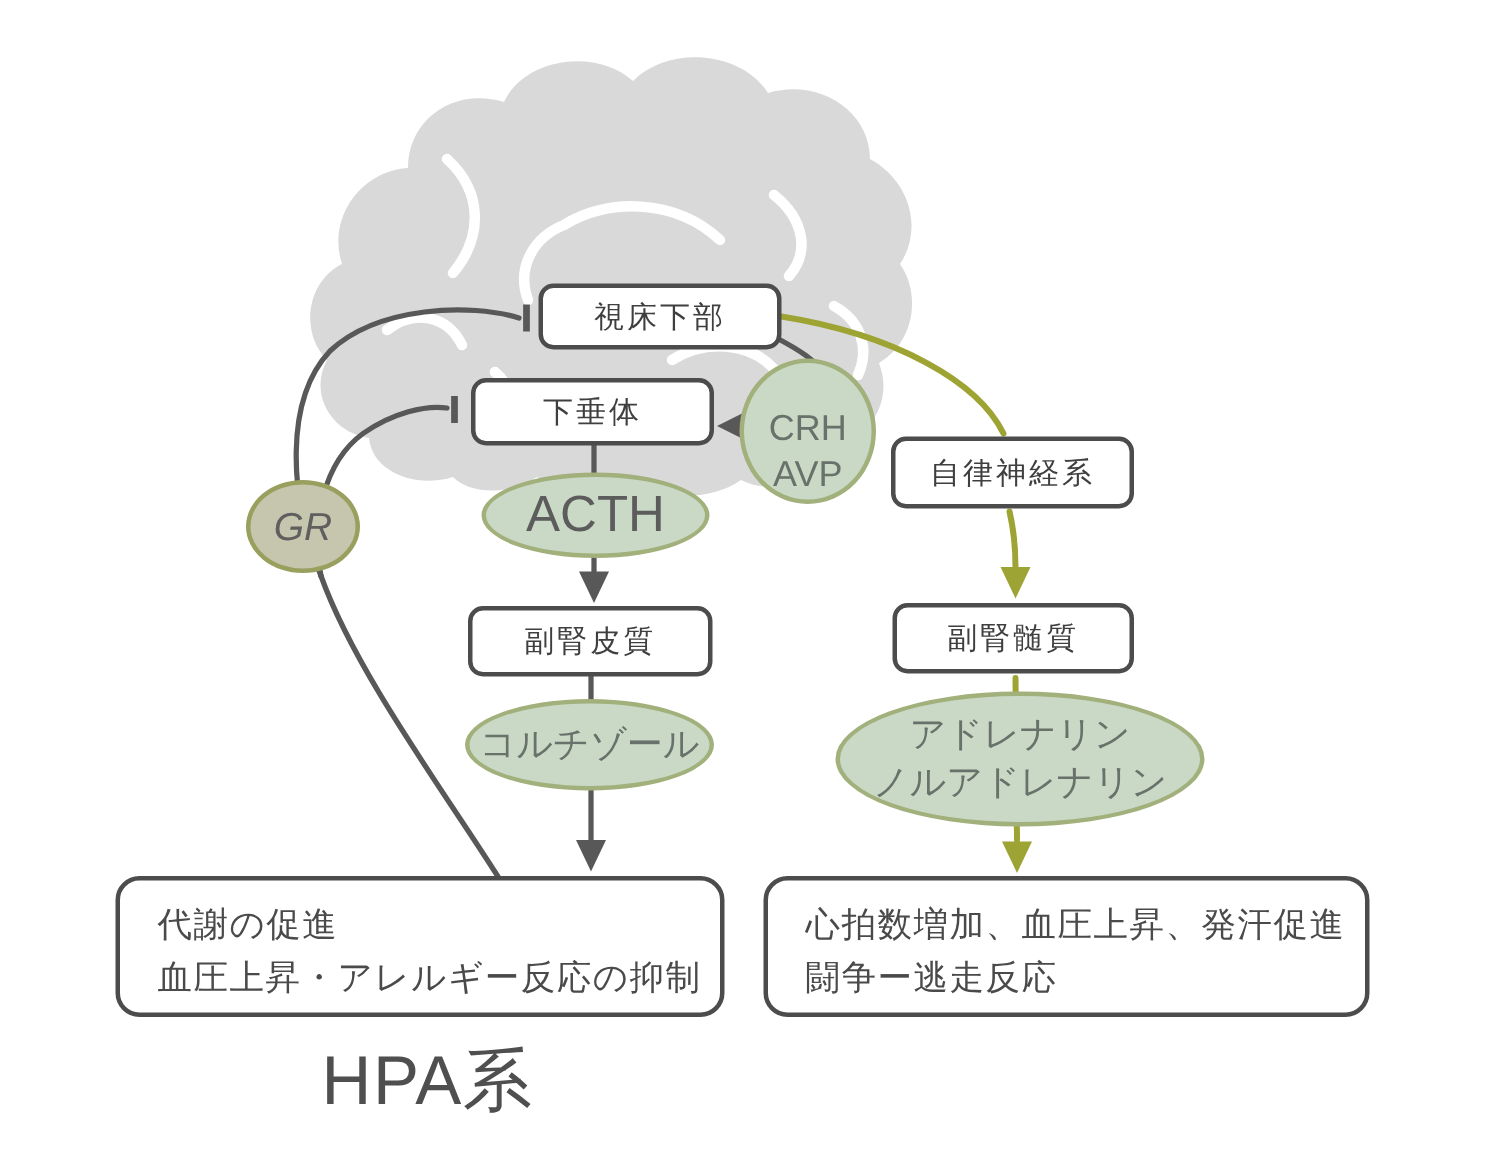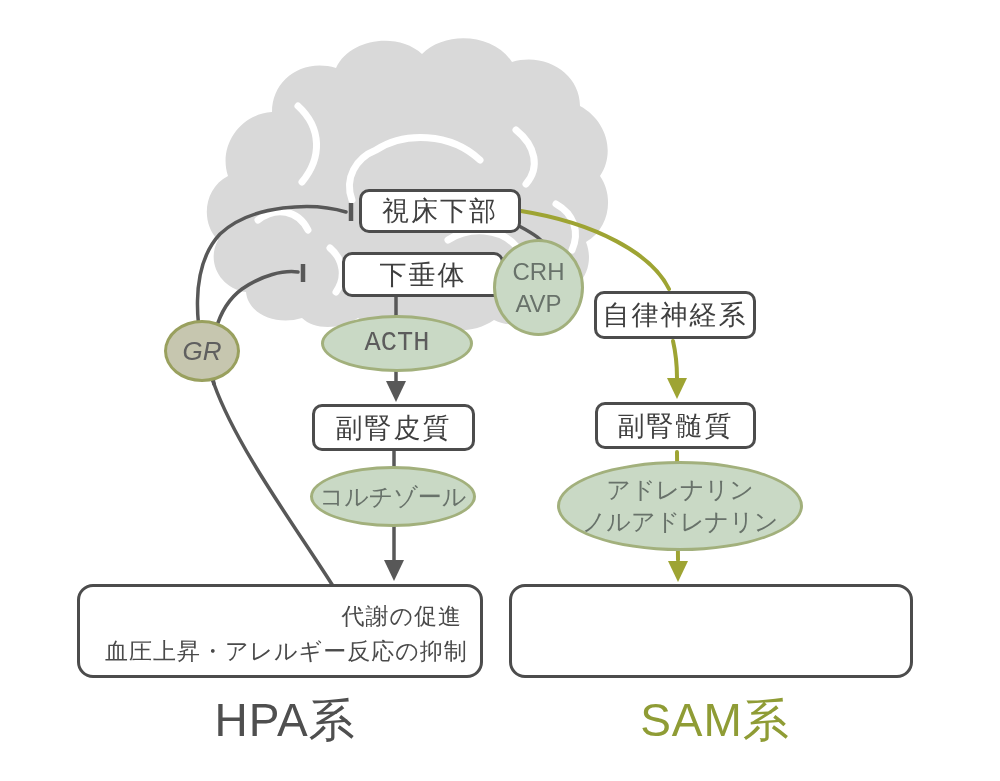--- a/index.html
+++ b/index.html
@@ -13,33 +13,33 @@
   .gyri{stroke:#ffffff;stroke-width:7;fill:none;stroke-linecap:round;}
   .gray-stroke{stroke:var(--line-gray);stroke-width:3.5;fill:none;stroke-linecap:round;}
   .tbar{stroke:var(--line-gray);stroke-width:4.5;fill:none;stroke-linecap:butt;}
   .olive-stroke{stroke:var(--olive);stroke-width:4;fill:none;stroke-linecap:round;}
   .gray-fill{fill:var(--line-gray);stroke:none;}
   .olive-fill{fill:var(--olive);stroke:none;}
 
   .box{
     position:absolute;background:#fff;border:3px solid var(--box-border);
     border-radius:10px;display:flex;align-items:center;justify-content:center;
-    font-size:27px;color:var(--box-text);letter-spacing:2px;box-sizing:border-box;
+    font-size:20px;color:var(--box-text);letter-spacing:2px;box-sizing:border-box;
   }
   .ellipse{
     position:absolute;border-radius:50%;display:flex;flex-direction:column;
     align-items:center;justify-content:center;text-align:center;
     color:var(--node-text);box-sizing:border-box;line-height:1.32;
   }
   .green{background:var(--node-green-fill);border:3px solid var(--node-green-border);}
   .khaki{background:var(--gr-fill);border:3px solid var(--gr-border);}
   .effects-box{
     position:absolute;background:#fff;border:3px solid var(--box-border);
     border-radius:16px;font-size:23px;color:#4a4a4a;box-sizing:border-box;
-    padding:12px 18px 0 25px;line-height:35px;letter-spacing:1px;white-space:nowrap;text-align:right;
+    padding:12px 6px 0 25px;line-height:35px;letter-spacing:1px;white-space:nowrap;
   }
   .sys-label{position:absolute;font-size:46px;text-align:center;letter-spacing:1px;}
 </style>
 </head>
 <body>
 
 <div id="stage">
 
   <svg id="wires" viewBox="0 0 1000 781">
 
@@ -92,54 +92,55 @@
     <path class="olive-stroke" d="M 673,341 C 676,354 677,366 677,378"></path>
     <polygon class="olive-fill" points="677,399 667,378 687,378"></polygon>
 
     <path class="olive-stroke" d="M 677,452 L 678,560"></path>
     <polygon class="olive-fill" points="678,582 668,561 688,561"></polygon>
   </svg>
 
   <div class="box" style="left:359px;top:189px;width:162px;height:44px;">
     <span>視床下部</span>
   </div>
-  <div class="box" style="left:314px;top:252px;width:162px;height:45px;margin-left:28px;">
+  <div class="box" style="left:314px;top:252px;width:162px;height:45px;">
     <span>下垂体</span>
   </div>
   <div class="box" style="left:312px;top:404px;width:163px;height:47px;">
     <span>副腎皮質</span>
   </div>
   <div class="box" style="left:595px;top:402px;width:161px;height:47px;">
     <span>副腎髄質</span>
   </div>
   <div class="box" style="left:594px;top:291px;width:162px;height:48px;">
     <span>自律神経系</span>
   </div>
 
-  <div class="ellipse green" style="left:493px;top:239px;width:91px;height:97px;font-size:24px;">
+  <div class="ellipse green" style="left:493px;top:239px;width:91px;height:97px;font-size:24px;justify-content:flex-end;">
     <span>CRH</span>
     <span>AVP</span>
   </div>
   <div class="ellipse khaki" style="left:164px;top:320px;width:76px;height:62px;font-size:26px;color:#5f5f5f;font-style:italic;">
     <span>GR</span>
   </div>
-  <div class="ellipse green" style="left:321px;top:315px;width:152px;height:57px;font-size:27px;color:#5c5c5c;font-family:Liberation Mono, monospace;">
+  <div class="ellipse green" style="left:321px;top:315px;width:152px;height:57px;font-size:34px;color:#5c5c5c;">
     <span>ACTH</span>
   </div>
   <div class="ellipse green" style="left:557px;top:461px;width:246px;height:90px;font-size:24px;">
     <span>アドレナリン</span>
     <span>ノルアドレナリン</span>
   </div>
   <div class="ellipse green" style="left:310px;top:466px;width:166px;height:61px;font-size:24px;">
     <span>コルチゾール</span>
   </div>
 
   <div class="effects-box" style="left:77px;top:584px;width:406px;height:94px;">
     <div>代謝の促進</div>
     <div>血圧上昇・アレルギー反応の抑制</div>
   </div>
   <div class="effects-box" style="left:509px;top:584px;width:404px;height:94px;">
+    <div>心拍数増加、血圧上昇、発汗促進</div>
+    <div>闘争ー逃走反応</div>
   </div>
 
   <div class="sys-label" style="left:195px;top:690px;width:180px;color:var(--label-gray);">HPA系</div>
-  <div class="sys-label" style="left:625px;top:690px;width:180px;color:var(--olive-text);">SAM系</div>
 
 </div>
 
 </body></html>

